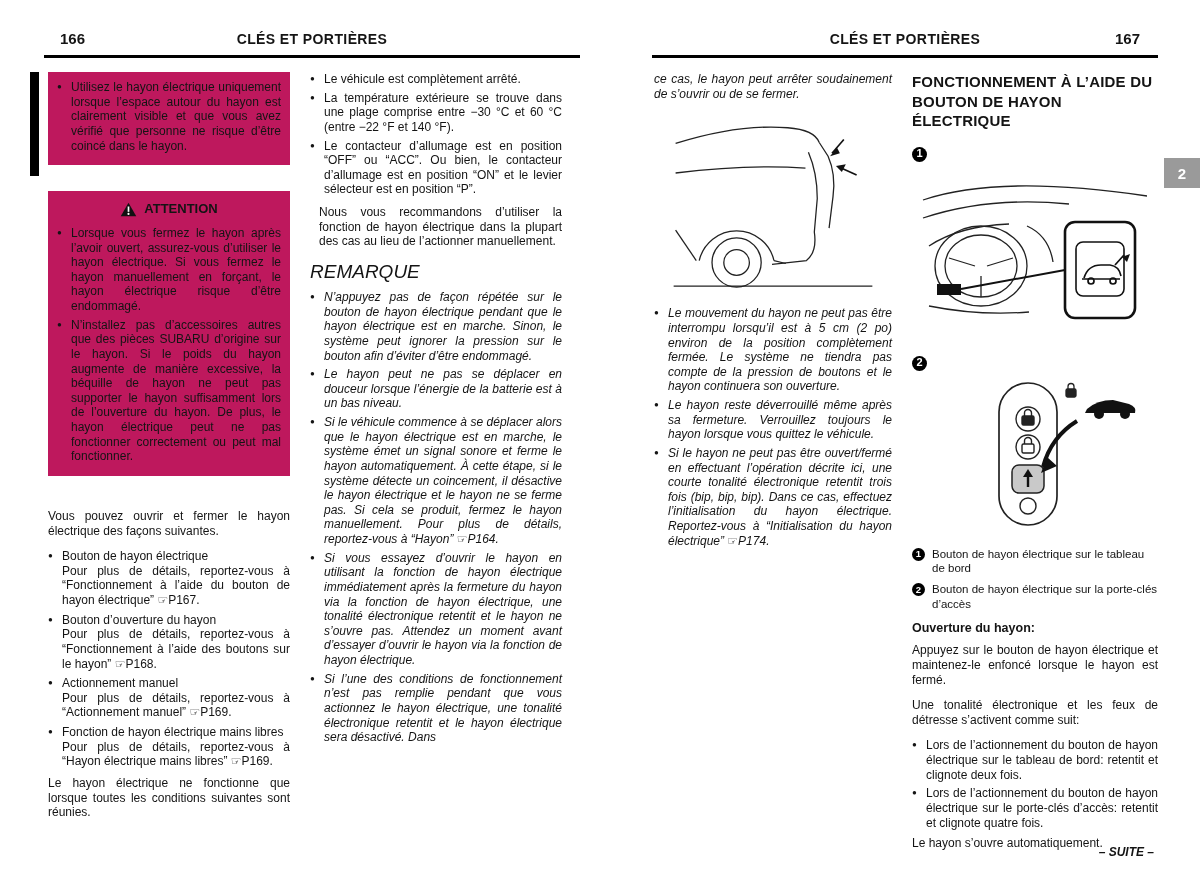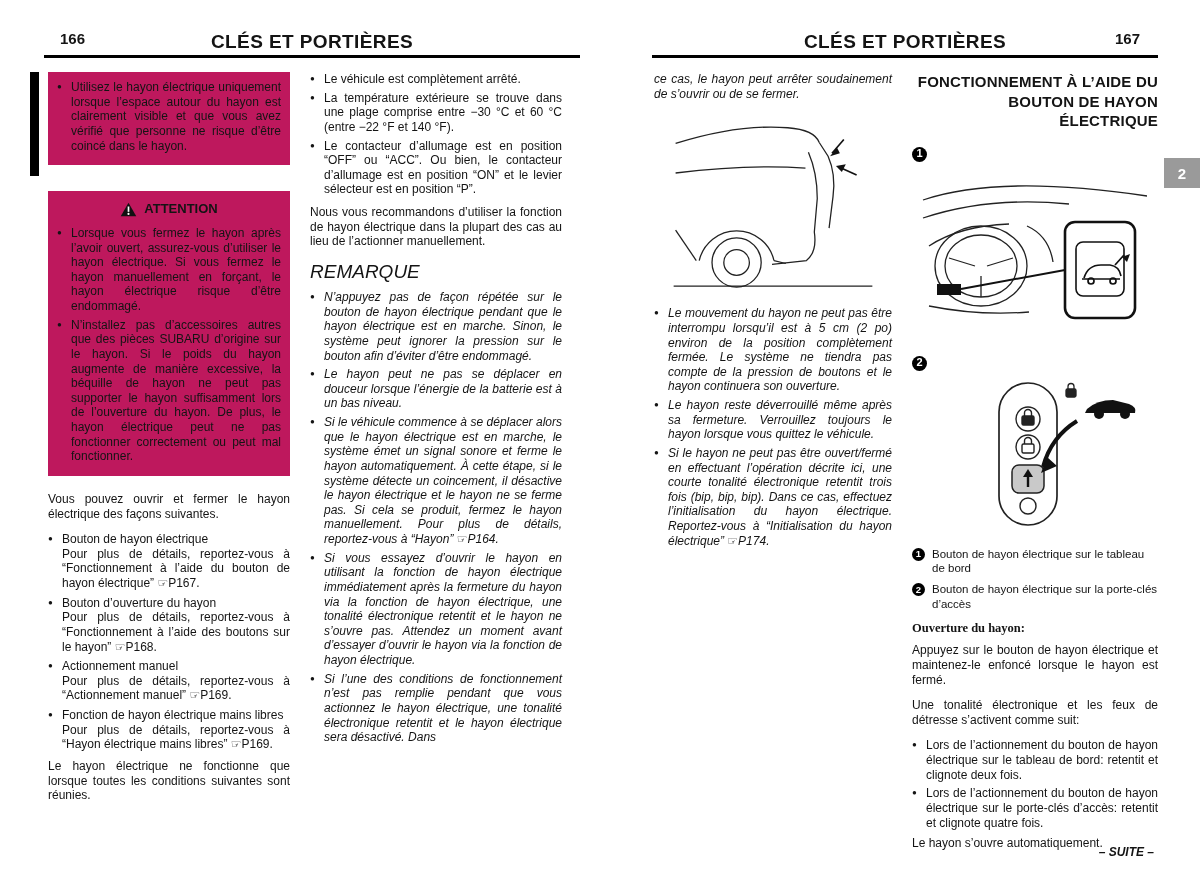--- a/index.html
+++ b/index.html
@@ -15,57 +15,57 @@
   .page { position:absolute; top:30px; }
   .page-left  { left:44px;  width:536px; }
   .page-right { left:652px; width:506px; }
 
   .page-header { position:relative; height:22px; }
   .page-num   { font-weight:bold; font-size:15px; }
   .page-left  .page-num { position:absolute; left:16px; top:0; }
   .page-right .page-num { position:absolute; right:18px; top:0; }
   .page-title {
     position:absolute; left:0; right:0; top:1px;
-    text-align:center; font-weight:bold; font-size:19px; letter-spacing:.4px;
+    text-align:center; font-weight:bold; font-size:14px; letter-spacing:.4px;
   }
   .header-rule { height:3px; background:#000; margin-top:3px; }
 
   .col { position:absolute; top:42px; font-size:12px; line-height:1.22; text-align:justify; }
   .col-l1 { left:4px;   width:242px; }
   .col-l2 { left:266px; width:252px; }
   .col-r1 { left:2px;   width:238px; }
   .col-r2 { left:260px; width:246px; }
 
   .revision-bar { position:absolute; left:30px; top:72px; width:9px; height:104px; background:#000; }
 
   .note-box, .attention-box {
     background:#be185d;
     padding:8px 9px;
     margin-bottom:26px;
   }
-  .attention-box { margin-bottom:16px; }
+  .attention-box { margin-bottom:33px; }
   .attention-head {
     display:flex; justify-content:center; align-items:center; gap:7px;
     font-weight:bold; font-size:13px;
     margin:2px 0 9px;
   }
 
   .b-item { position:relative; padding-left:14px; margin-bottom:4px; }
   .b-item::before { content:"●"; position:absolute; left:0; top:2px; font-size:8px; }
 
   .p  { margin-bottom:11px; }
   .it { font-style:italic; }
 
   .remark-title { font-style:italic; font-size:19px; margin:10px 0 7px; text-align:left; }
 
   .method { margin-bottom:5px; }
 
   .main-heading {
     font-weight:bold; font-size:15px; line-height:1.3;
-    text-align:right; margin-bottom:16px; letter-spacing:.2px;
+    text-align:left; margin-bottom:16px; letter-spacing:.2px;
   }
 
   .fig-marker {
     width:15px; height:15px; border-radius:50%;
     background:#000; color:#fff;
     font-size:11px; font-weight:bold;
     display:flex; align-items:center; justify-content:center;
     margin:2px 0 4px;
   }
 
@@ -74,21 +74,21 @@
 
   .legend { margin:14px 0 6px; }
   .legend-item { display:flex; gap:7px; margin-bottom:7px; font-size:11.5px; line-height:1.25; text-align:left; }
   .legend-badge {
     flex:none; width:13px; height:13px; border-radius:50%;
     background:#000; color:#fff; font-size:9.5px; font-weight:bold;
     display:flex; align-items:center; justify-content:center;
     margin-top:1px;
   }
 
-  .sub-heading { font-weight:bold; font-size:12.5px; margin:10px 0 7px; text-align:left;font-family:Liberation Serif, serif; }
+  .sub-heading { font-weight:bold; font-size:12.5px; margin:10px 0 7px; text-align:left; }
 
   .chapter-tab {
     position:absolute; left:1164px; top:158px; width:36px; height:30px;
     background:#9a9a9a; color:#fff;
     font-weight:bold; font-size:15px;
     display:flex; align-items:center; justify-content:center;
   }
 
   .footer-suite {
     position:absolute; right:46px; top:845px;
@@ -157,21 +157,21 @@
     <div class="b-item">
       <span>Le véhicule est complètement arrêté.</span>
     </div>
     <div class="b-item">
       <span>La température extérieure se trouve dans une plage comprise entre −30 °C et 60 °C (entre −22 °F et 140 °F).</span>
     </div>
     <div class="b-item">
       <span>Le contacteur d’allumage est en position “OFF” ou “ACC”. Ou bien, le contacteur d’allumage est en position “ON” et le levier sélecteur est en position “P”.</span>
     </div>
 
-    <p class="p" style="margin-top:8px;">Nous vous recommandons d’utiliser la fonction de hayon électrique dans la plupart des cas au lieu de l’actionner manuellement.</p>
+    <p class="p" style="margin-top:8px;margin-left:9px;">Nous vous recommandons d’utiliser la fonction de hayon électrique dans la plupart des cas au lieu de l’actionner manuellement.</p>
 
     <div class="remark-title">REMARQUE</div>
 
     <div class="b-item it">
       <span>N’appuyez pas de façon répétée sur le bouton de hayon électrique pendant que le hayon électrique est en marche. Sinon, le système peut ignorer la pression sur le bouton afin d’éviter d’être endommagé.</span>
     </div>
     <div class="b-item it">
       <span>Le hayon peut ne pas se déplacer en douceur lorsque l’énergie de la batterie est à un bas niveau.</span>
     </div>
     <div class="b-item it">

